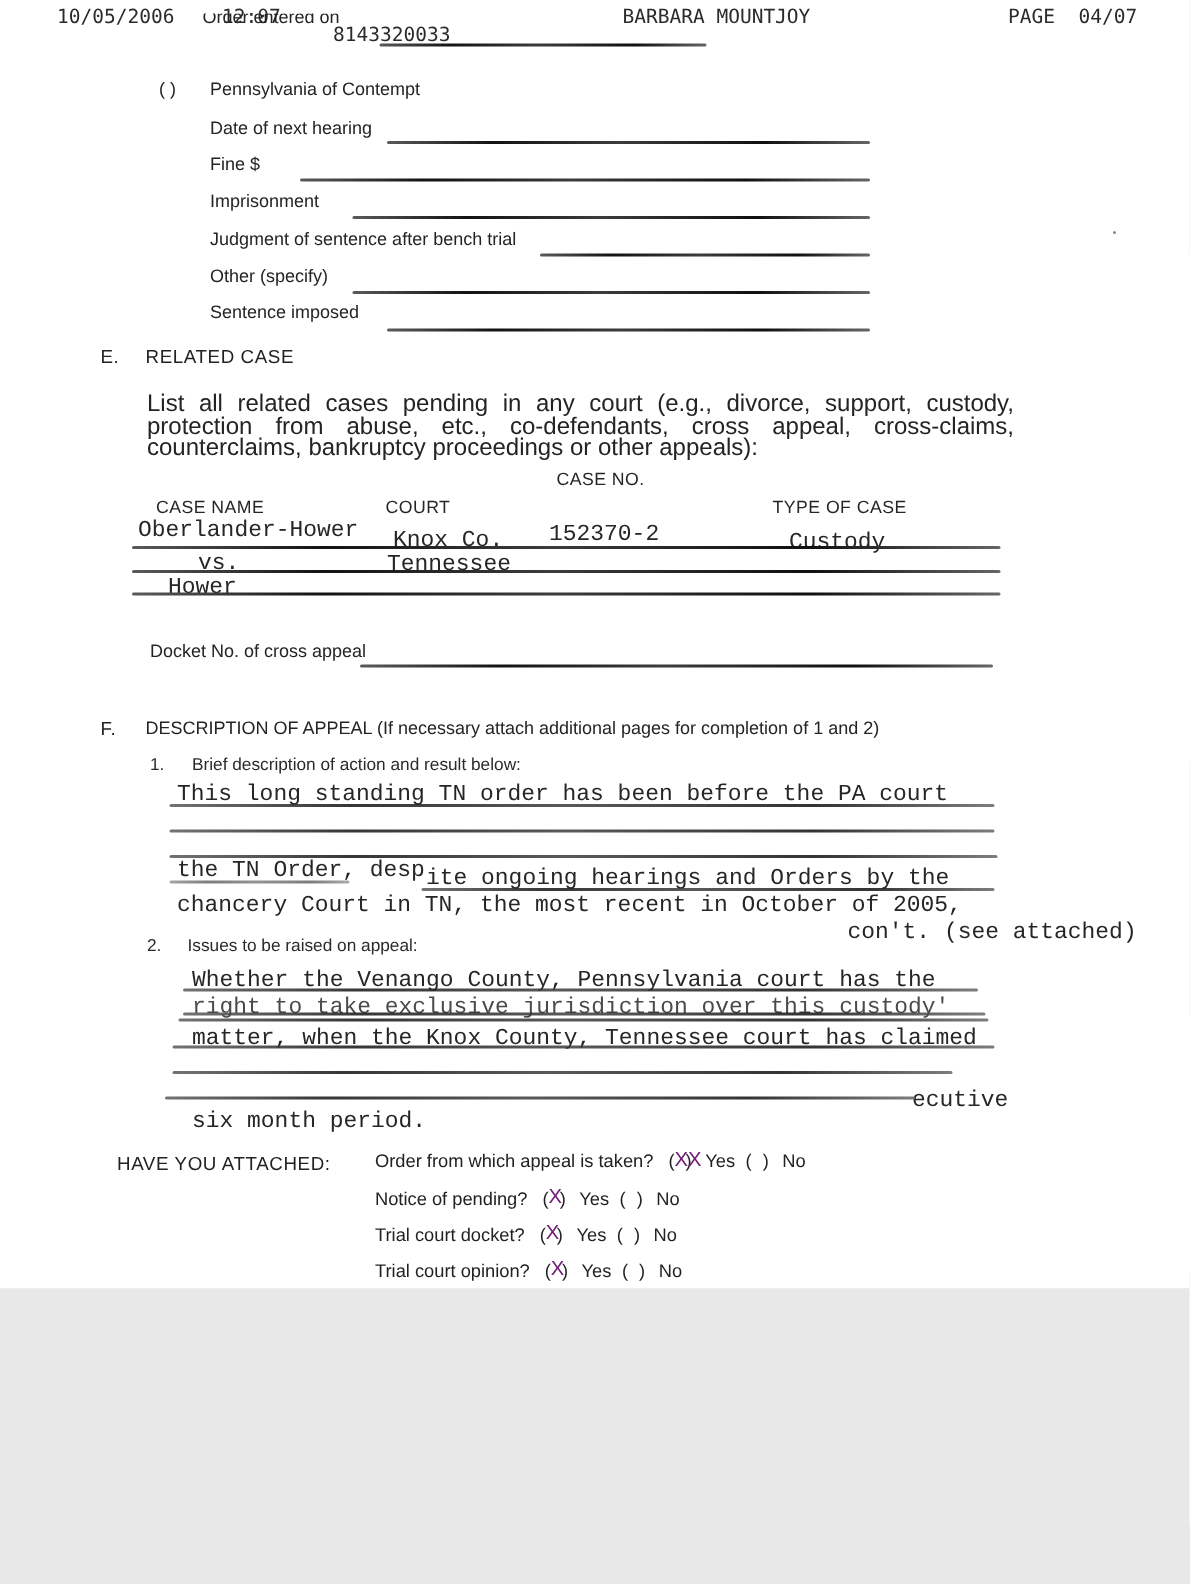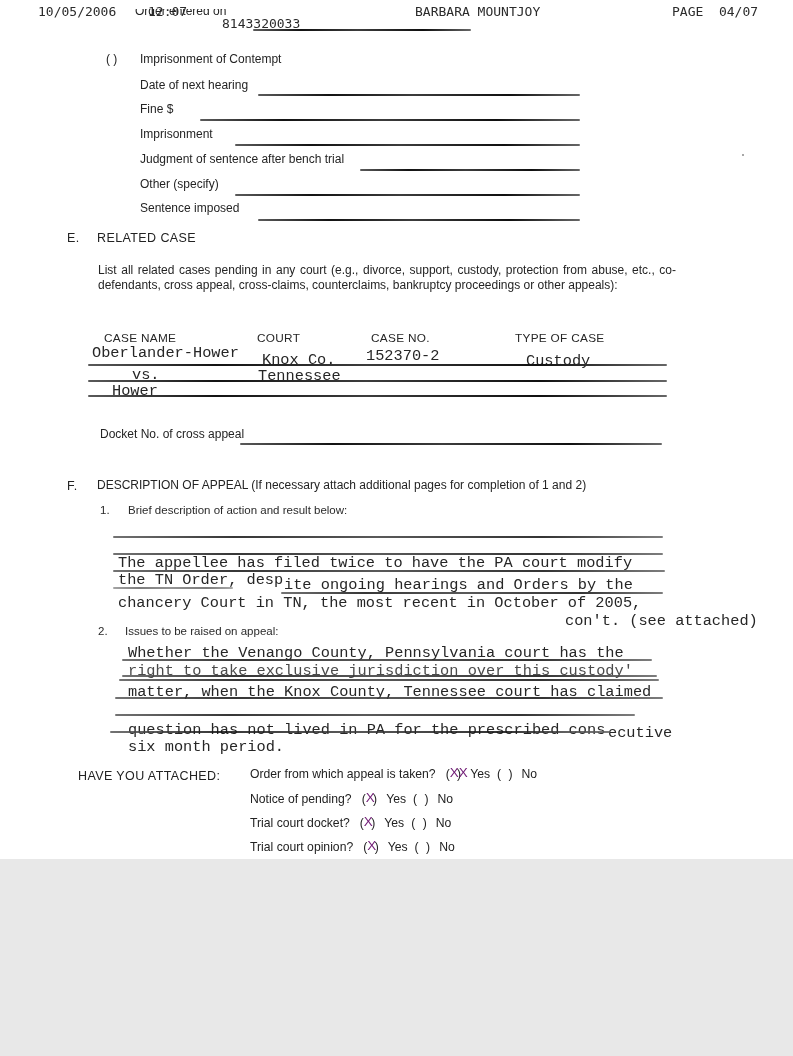--- a/index.html
+++ b/index.html
@@ -14,21 +14,21 @@
   .sec  { font-size:12.5px; letter-spacing:.4px; color:#222; }
   .fax  { font-family:"DejaVu Sans Mono", monospace; font-size:13px; color:#2b2b2b; white-space:pre; }
   .typed{ font-family:"Liberation Mono","DejaVu Sans Mono", monospace; font-size:15.3px; color:#262626; white-space:pre; }
   .degraded { color:#4a4a4a; filter: blur(.4px); }
   .line { position:absolute; height:2px; border-radius:1px;
           background:linear-gradient(90deg,#5a5a5a,#131313 22%,#3c3c3c 48%,#101010 78%,#666); }
   .line.thin  { height:1.5px; opacity:.85; }
   .line.faint { height:1.5px; opacity:.55; }
   .line.rough { height:3px;
           background:repeating-linear-gradient(90deg,#111 0 7px,#444 7px 9px,#0d0d0d 9px 16px); }
-  .para { font-size:12px; line-height:14.6px; text-align:justify; white-space:normal; color:#242424; }
+  .para { font-size:16px; line-height:14.6px; text-align:justify; white-space:normal; color:#242424; }
   .hdr  { font-size:11.8px; letter-spacing:.3px; color:#262626; }
   .att  { display:flex; gap:7px; align-items:baseline; font-size:12.2px; color:#222; }
   .att .q { margin-right:3px; }
   .chk { position:relative; display:inline-block; }
   .chk .paren { letter-spacing:2px; }
   .chk .mark { position:absolute; left:4px; top:-2px;
                font-family:Liberation Sans, sans-serif; font-size:13.5px; color:#701a75; }
   .speck { position:absolute; width:2px; height:2px; background:#8a8a8a; border-radius:50%; }
   .clip { overflow:hidden; }
 </style>
@@ -42,21 +42,21 @@
   <span class="abs fax" style="left:222px;top:16px">8143320033</span>
   <span class="abs fax" style="left:415px;top:4px">BARBARA MOUNTJOY</span>
   <span class="abs fax" style="left:672px;top:4px">PAGE  04/07</span>
 
   <div class="abs clip" style="left:135px;top:9px;height:11px">
     <span class="lbl" style="display:block;margin-top:-5px">Order entered on</span>
   </div>
   <div class="line" style="left:253px;top:29px;width:218px"></div>
 
   <span class="abs lbl" style="left:106px;top:52px">( )</span>
-  <span class="abs lbl" style="left:140px;top:52px">Imprisonment of Contempt</span>
+  <span class="abs lbl" style="left:140px;top:52px">Pennsylvania of Contempt</span>
 
   <span class="abs lbl" style="left:140px;top:78px">Date of next hearing</span>
   <div class="line" style="left:258px;top:94px;width:322px"></div>
 
   <span class="abs lbl" style="left:140px;top:102px">Fine $</span>
   <div class="line" style="left:200px;top:119px;width:380px"></div>
 
   <span class="abs lbl" style="left:140px;top:127px">Imprisonment</span>
   <div class="line" style="left:235px;top:144px;width:345px"></div>
 
@@ -69,21 +69,21 @@
   <span class="abs lbl" style="left:140px;top:201px">Sentence imposed</span>
   <div class="line" style="left:258px;top:219px;width:322px"></div>
 
   <span class="abs sec" style="left:67px;top:231px">E.</span>
   <span class="abs sec" style="left:97px;top:231px">RELATED CASE</span>
 
   <div class="abs para" style="left:98px;top:263px;width:578px">List all related cases pending in any court (e.g., divorce, support, custody, protection from abuse, etc., co-defendants, cross appeal, cross-claims, counterclaims, bankruptcy proceedings or other appeals):</div>
 
   <span class="abs hdr" style="left:104px;top:331px">CASE NAME</span>
   <span class="abs hdr" style="left:257px;top:331px">COURT</span>
-  <span class="abs hdr" style="left:371px;top:331px">CASE NO.</span>
+  <span class="abs hdr" style="left:371px;top:312px">CASE NO.</span>
   <span class="abs hdr" style="left:515px;top:331px">TYPE OF CASE</span>
 
   <span class="abs typed" style="left:92px;top:344px">Oberlander-Hower</span>
   <span class="abs typed" style="left:262px;top:351px">Knox Co.</span>
   <span class="abs typed" style="left:366px;top:347px">152370-2</span>
   <span class="abs typed" style="left:526px;top:352px">Custody</span>
   <div class="line" style="left:88px;top:364px;width:579px"></div>
 
   <span class="abs typed" style="left:132px;top:366px">vs.</span>
   <span class="abs typed" style="left:258px;top:367px">Tennessee</span>
@@ -94,25 +94,25 @@
 
   <span class="abs lbl" style="left:100px;top:427px">Docket No. of cross appeal</span>
   <div class="line" style="left:240px;top:443px;width:422px"></div>
 
   <span class="abs sec" style="left:67px;top:479px">F.</span>
   <span class="abs lbl" style="left:97px;top:478px">DESCRIPTION OF APPEAL (If necessary attach additional pages for completion of 1 and 2)</span>
 
   <span class="abs lbl-sm" style="left:100px;top:504px">1.</span>
   <span class="abs lbl-sm" style="left:128px;top:504px">Brief description of action and result below:</span>
 
+  <span class="abs typed" style="left:118px;top:520px">This long standing TN order has been before the PA court</span>
   <div class="line thin" style="left:113px;top:536px;width:550px"></div>
 
   <div class="line thin" style="left:113px;top:553px;width:550px"></div>
 
-  <span class="abs typed" style="left:118px;top:554px">The appellee has filed twice to have the PA court modify</span>
   <div class="line thin" style="left:113px;top:570px;width:552px"></div>
 
   <span class="abs typed" style="left:118px;top:571px">the TN Order, desp</span>
   <div class="line faint" style="left:113px;top:587px;width:120px"></div>
   <span class="abs typed" style="left:284px;top:576px">ite ongoing hearings and Orders by the</span>
   <div class="line thin" style="left:281px;top:592px;width:382px"></div>
 
   <span class="abs typed" style="left:118px;top:594px">chancery Court in TN, the most recent in October of 2005,</span>
 
   <span class="abs typed" style="left:565px;top:612px">con't. (see attached)</span>
@@ -125,21 +125,20 @@
 
   <span class="abs typed degraded" style="left:128px;top:662px">right to take exclusive jurisdiction over this custody'</span>
   <div class="line thin" style="left:122px;top:675px;width:535px"></div>
   <div class="line thin" style="left:119px;top:679px;width:540px"></div>
 
   <span class="abs typed" style="left:128px;top:683px">matter, when the Knox County, Tennessee court has claimed</span>
   <div class="line thin" style="left:115px;top:697px;width:548px"></div>
 
   <div class="line thin" style="left:115px;top:714px;width:520px"></div>
 
-  <span class="abs typed" style="left:128px;top:721px">question has not lived in PA for the prescribed cons</span>
   <span class="abs typed" style="left:608px;top:724px">ecutive</span>
   <div class="line thin" style="left:110px;top:731px;width:500px"></div>
 
   <span class="abs typed" style="left:128px;top:738px">six month period.</span>
 
   <span class="abs sec" style="left:78px;top:769px">HAVE YOU ATTACHED:</span>
 
   <div class="abs att" style="left:250px;top:767px">
     <span class="q">Order from which appeal is taken?</span>
     <span class="chk"><span class="paren">( )</span><span class="mark">XX</span></span>

